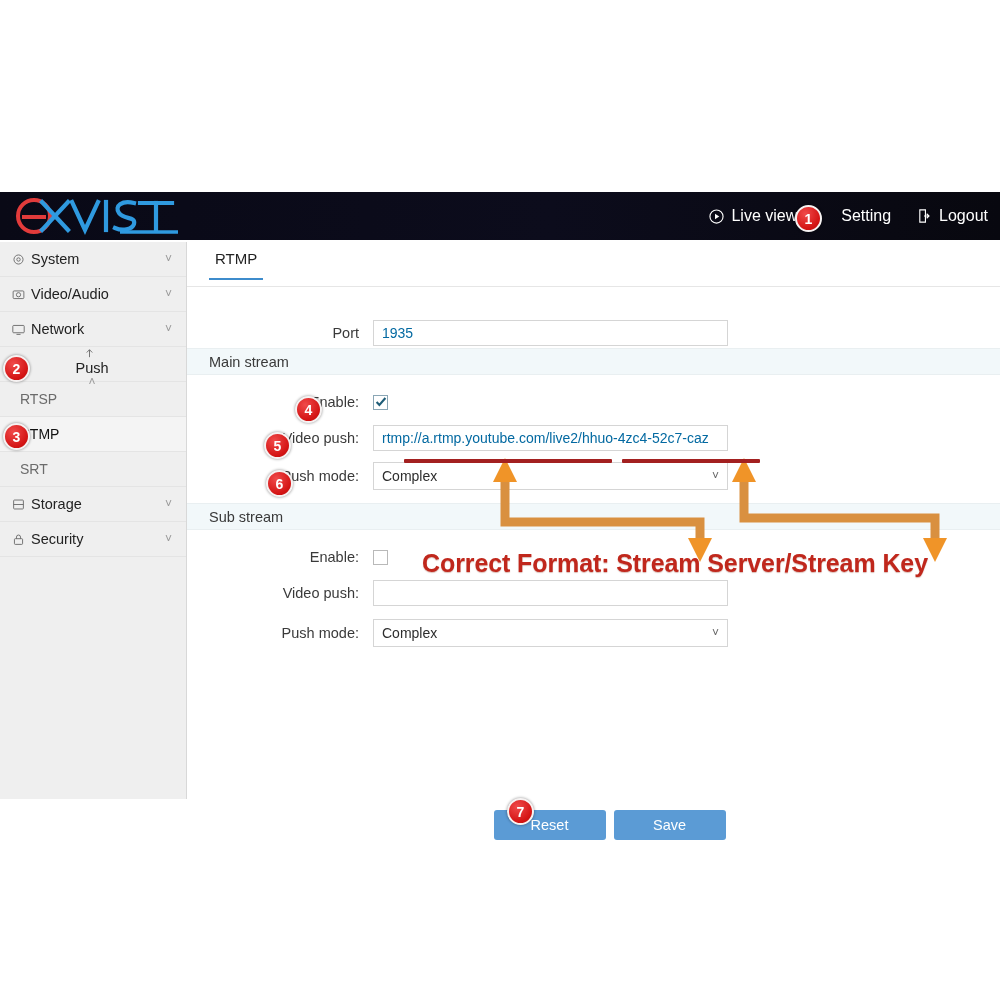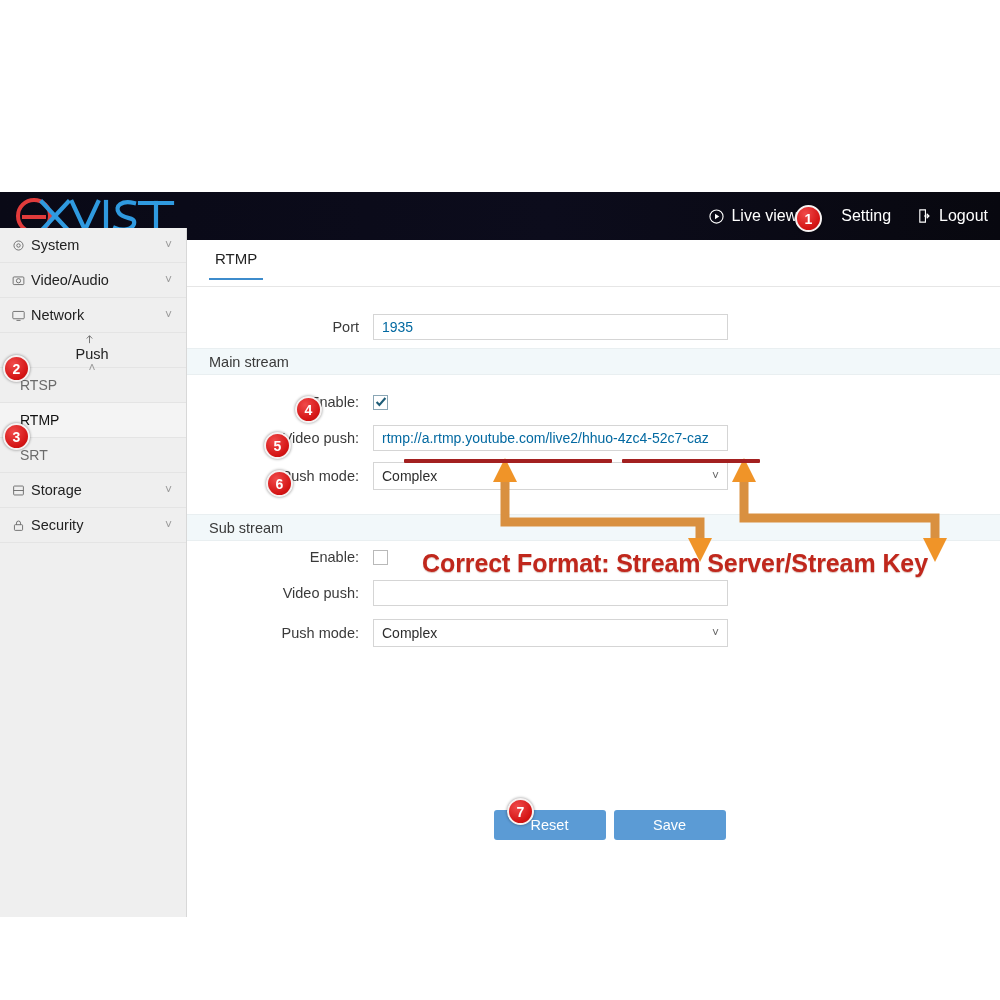--- a/index.html
+++ b/index.html
@@ -31,21 +31,21 @@
   }
   .topnav .navitem{
     display:flex;align-items:center;gap:7px;
     color:#ffffff;cursor:pointer;white-space:nowrap;
     position:relative;
   }
   .ic{display:inline-block;line-height:0;}
 
   
   .sidebar{
-    position:absolute;left:0;top:36px;width:186px;height:689px;
+    position:absolute;left:0;top:50px;width:186px;height:557px;
     background:#efefef;
     border-right:1px solid #d8d8d8;
   }
   .menu-row{
     position:relative;height:35px;display:flex;align-items:center;
     padding:0 14px 0 12px;
     font-size:14.5px;color:#222;cursor:pointer;
     border-bottom:1px solid #e4e4e4;
     box-sizing:border-box;
   }
@@ -274,21 +274,21 @@
       <span class="chev">˅</span>
     </div>
   </div>
 
   <div class="content">
 
     <div class="tabbar">
       <div class="tab active">RTMP</div>
     </div>
 
-    <div class="formrow" style="top:68px;">
+    <div class="formrow" style="top:74px;">
       <div class="flabel">Port</div>
       <div class="finput">1935</div>
     </div>
 
     <div class="sectionband" style="top:108px;">Main stream</div>
 
     <div class="formrow" style="top:143px;">
       <div class="flabel">Enable:</div>
       <div class="cbox checked">
         <svg width="12" height="12" viewBox="0 0 12 12">
@@ -303,21 +303,21 @@
     </div>
 
     <div class="formrow" style="top:217px;">
       <div class="flabel">Push mode:</div>
       <div class="fselect">
         <span class="cv">Complex</span>
         <span class="cd">˅</span>
       </div>
     </div>
 
-    <div class="sectionband" style="top:274px;">Sub stream</div>
+    <div class="sectionband" style="top:263px;">Sub stream</div>
 
     <div class="formrow" style="top:298px;">
       <div class="flabel">Enable:</div>
       <div class="cbox"></div>
     </div>
 
     <div class="formrow" style="top:334px;">
       <div class="flabel">Video push:</div>
       <div class="finput"></div>
     </div>

